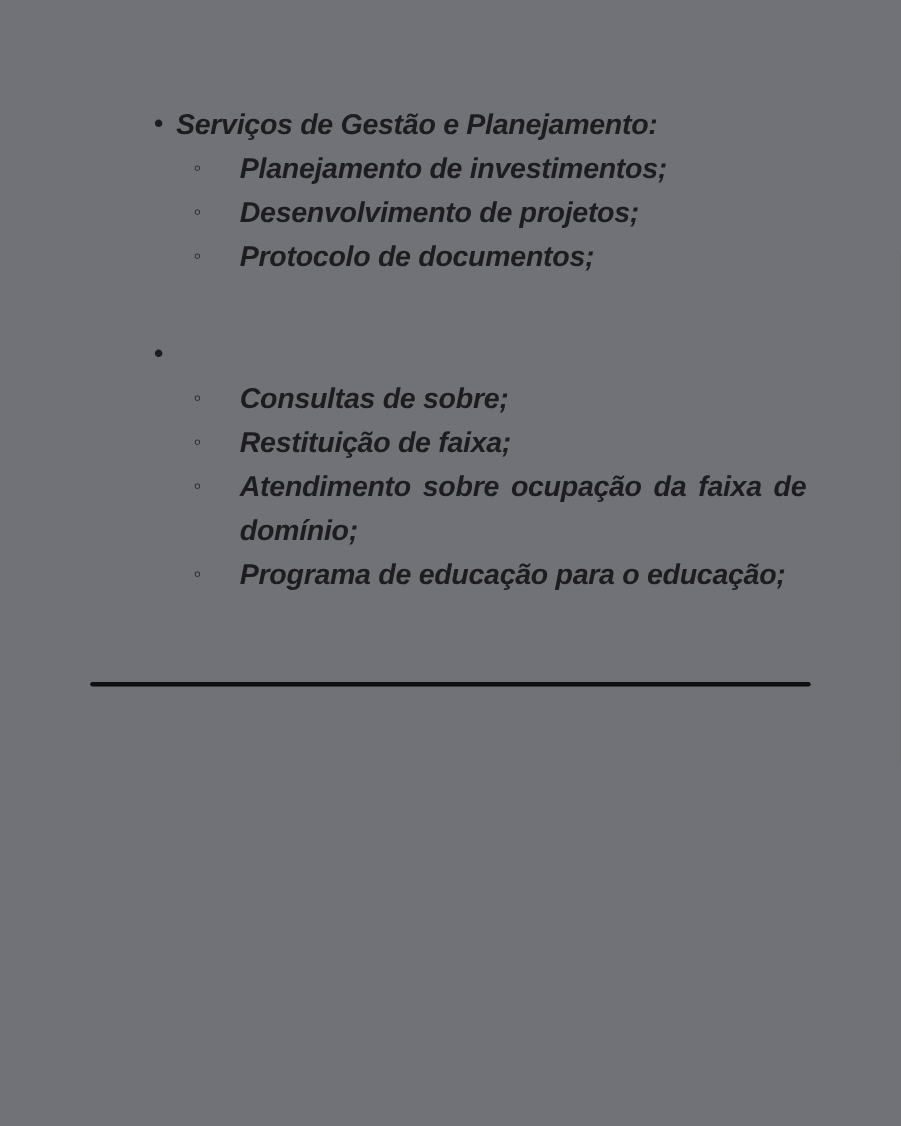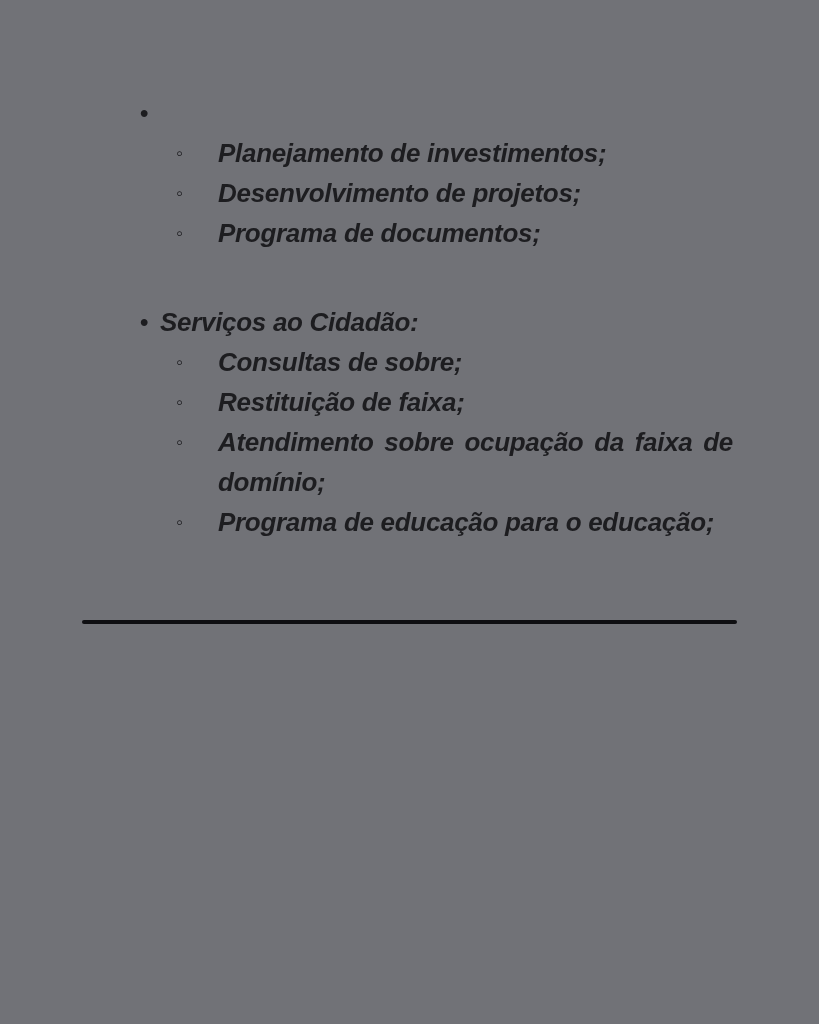--- a/index.html
+++ b/index.html
@@ -69,39 +69,39 @@
   }
 </style>
 </head>
 <body>
 
 <div class="page">
 
   <section class="group group-1">
     <div class="row title-row">
       <span class="marker">•</span>
+      <span class="text">Serviços de Gestão e Planejamento:</span>
     </div>
     <div class="row sub">
       <span class="marker">◦</span>
       <span class="text">Planejamento de investimentos;</span>
     </div>
     <div class="row sub">
       <span class="marker">◦</span>
       <span class="text">Desenvolvimento de projetos;</span>
     </div>
     <div class="row sub">
       <span class="marker">◦</span>
-      <span class="text">Programa de documentos;</span>
+      <span class="text">Protocolo de documentos;</span>
     </div>
   </section>
 
   <section class="group group-2">
     <div class="row title-row">
       <span class="marker">•</span>
-      <span class="text">Serviços ao Cidadão:</span>
     </div>
     <div class="row sub">
       <span class="marker">◦</span>
       <span class="text">Consultas de sobre;</span>
     </div>
     <div class="row sub">
       <span class="marker">◦</span>
       <span class="text">Restituição de faixa;</span>
     </div>
     <div class="row sub">

